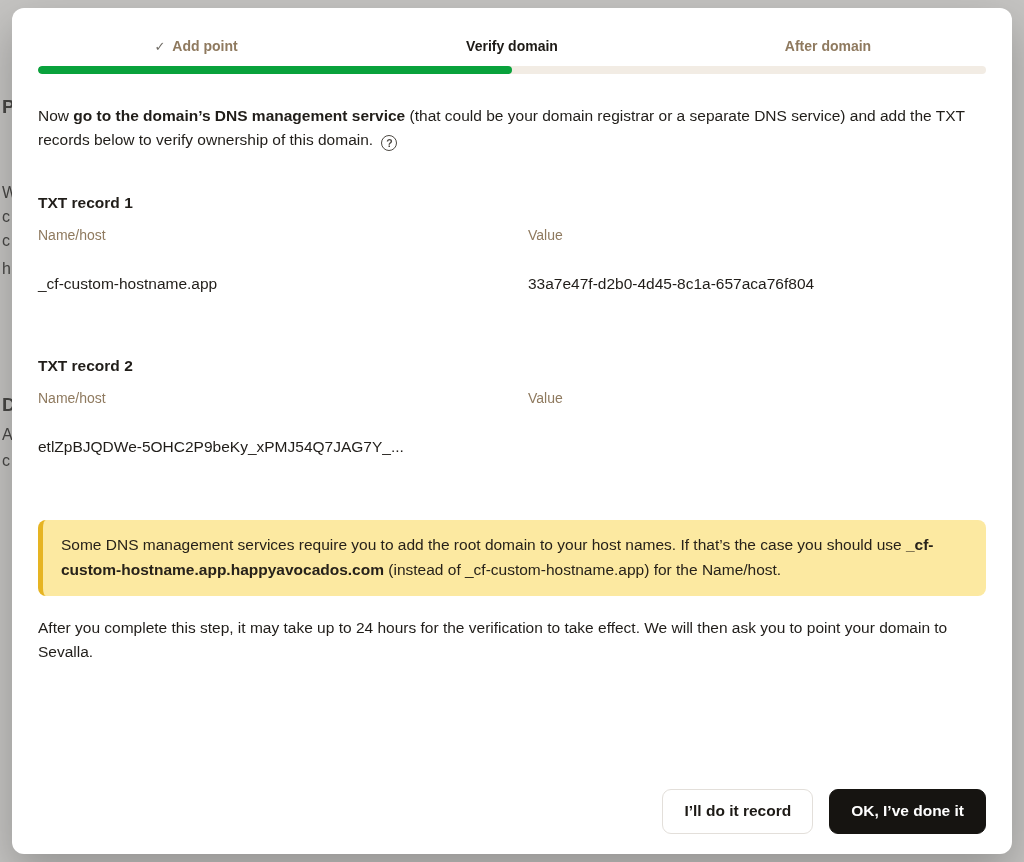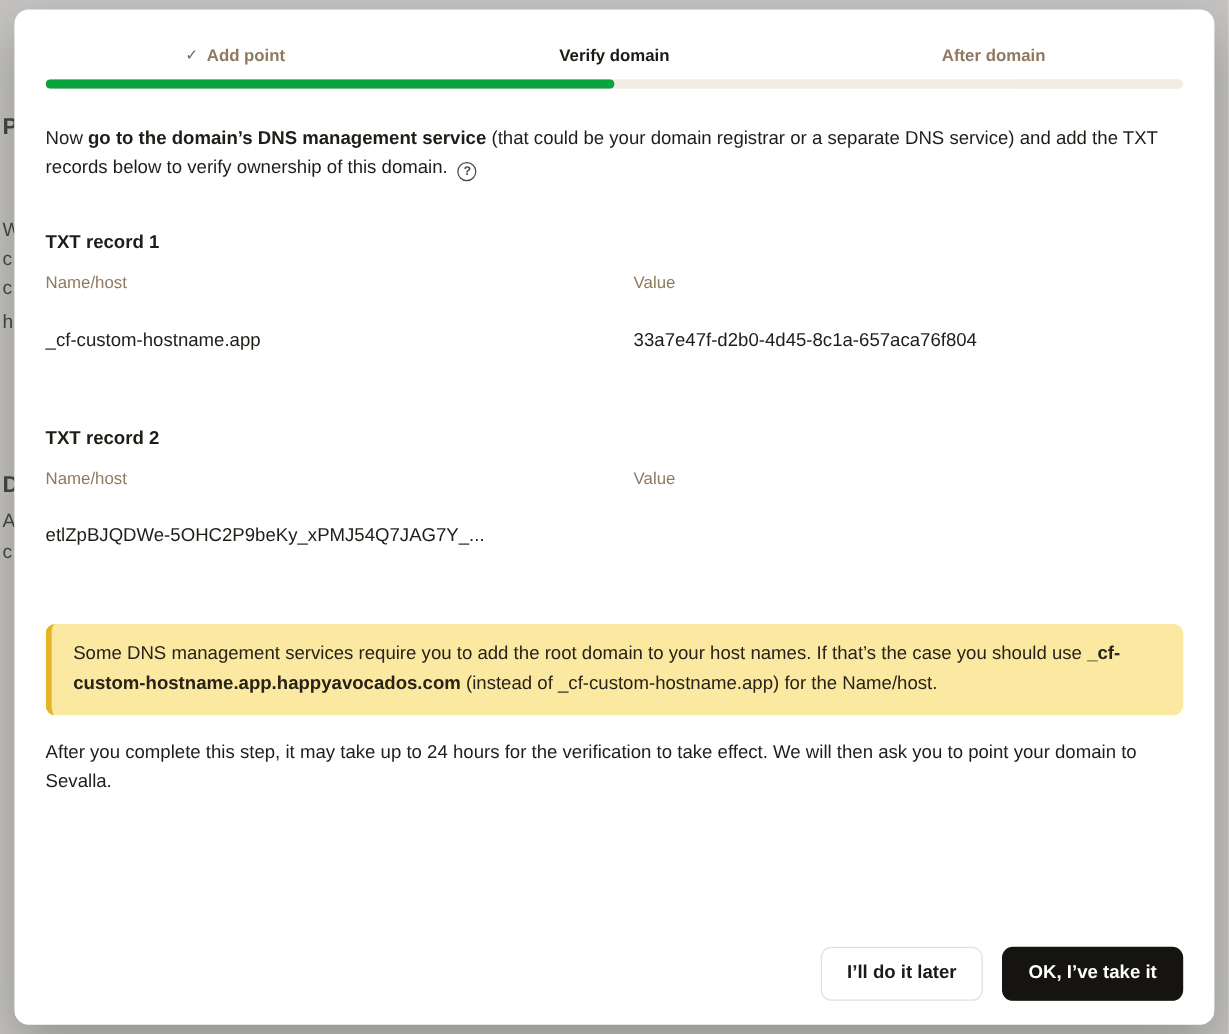--- a/index.html
+++ b/index.html
@@ -121,17 +121,17 @@
 
     <div class="callout">
       <span>Some DNS management services require you to add the root domain to your host names. If that’s the case you should use </span><strong>_cf-custom-hostname.app.happyavocados.com</strong><span> (instead of _cf-custom-hostname.app) for the Name/host.</span>
     </div>
 
     <p class="outro">After you complete this step, it may take up to 24 hours for the verification to take effect. We will then ask you to point your domain to Sevalla.</p>
 
   </div>
 
   <div class="modal-footer">
-    <button class="btn btn-secondary">I’ll do it later</button>
-    <button class="btn btn-primary">OK, I’ve take it</button>
+    <button class="btn btn-secondary">I’ll do it record</button>
+    <button class="btn btn-primary">OK, I’ve done it</button>
   </div>
 
 </div>
 
 </body></html>

